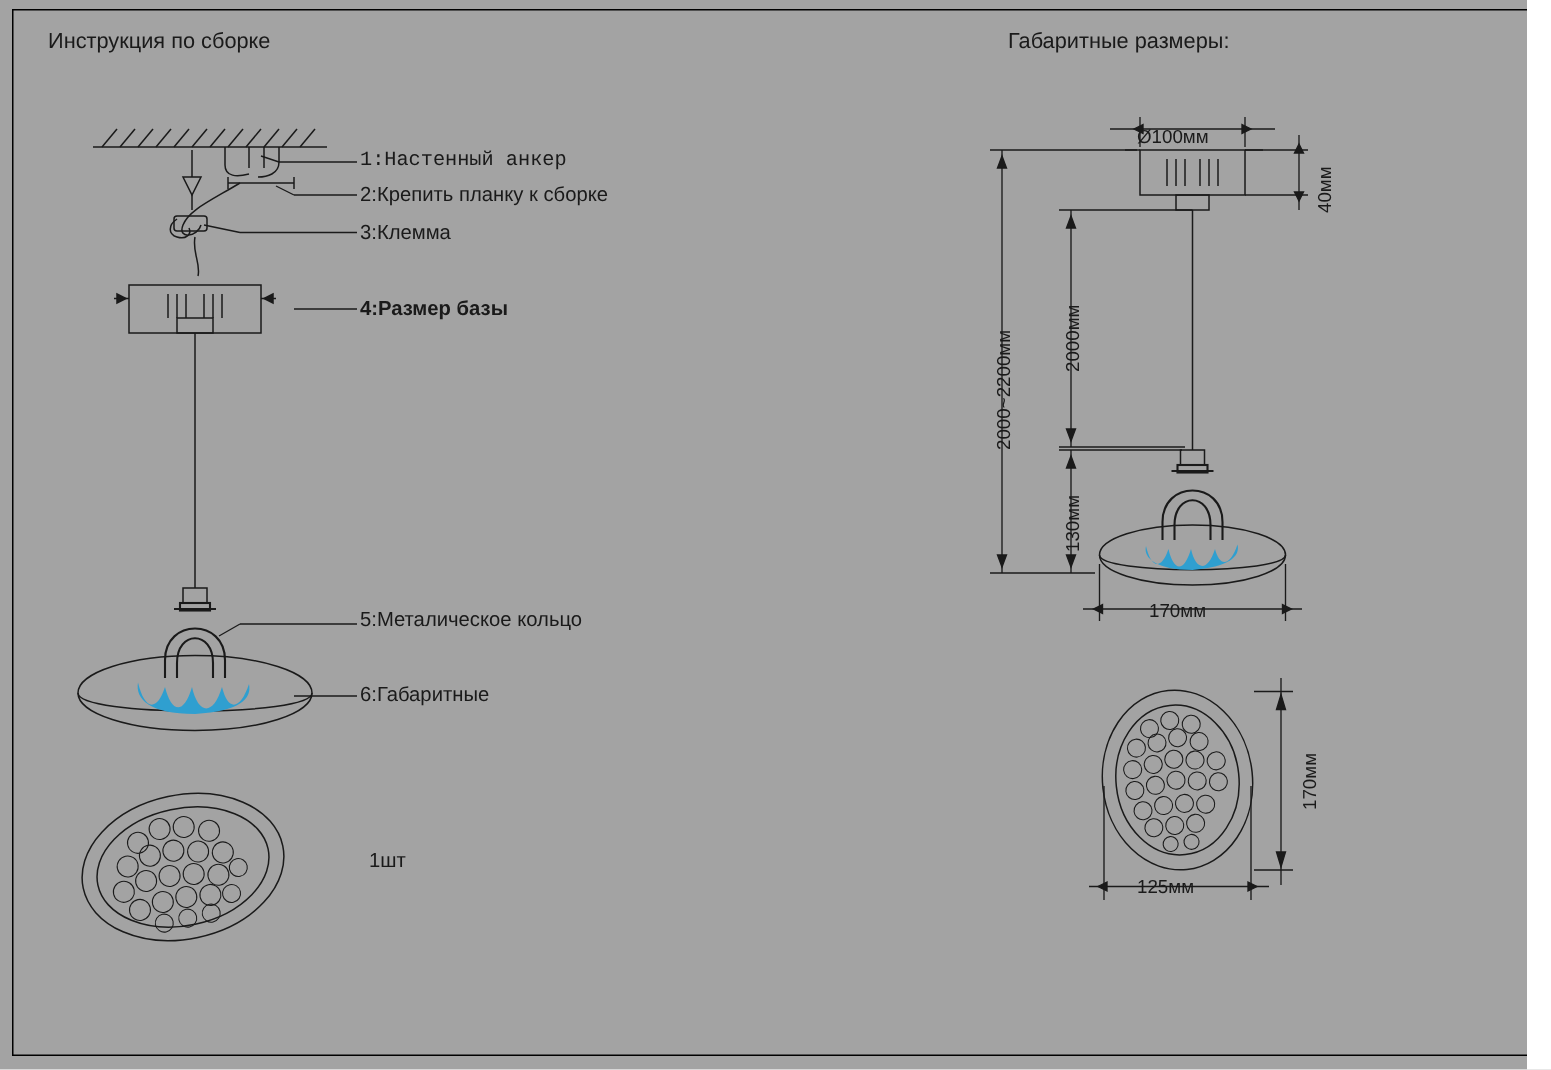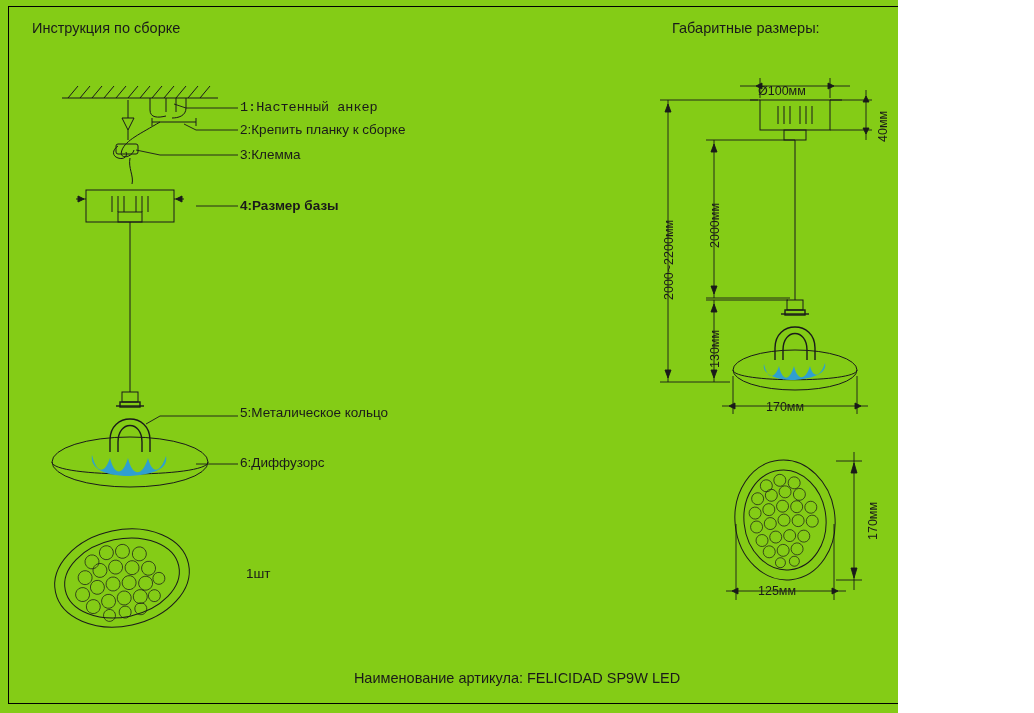--- a/index.html
+++ b/index.html
@@ -6,23 +6,23 @@
     margin: 0;
     padding: 0;
     background: #ffffff;
   }
   body {
     font-family: "Liberation Sans", sans-serif;
     color: #1a1a1a;
   }
   #page {
     position: relative;
-    width: 898px;
+    width: 1018px;
     height: 713px;
-    background: #84cc16;
+    background: #a3a3a3;
     overflow: hidden;
   }
   .frame {
     position: absolute;
     left: 8px;
     top: 6px;
     width: 1016px;
     height: 698px;
     border: 1px solid #000;
     box-sizing: border-box;
@@ -324,28 +324,27 @@
           <circle cx="790" cy="562" r="5"></circle>
       </g>
     </g>
   </svg>
 
   <div class="lbl" style="left:240px; top:100px;font-family:Liberation Mono, monospace;">1:Настенный анкер</div>
   <div class="lbl" style="left:240px; top:122px;">2:Крепить планку к сборке</div>
   <div class="lbl" style="left:240px; top:147px;">3:Клемма</div>
   <div class="lbl" style="left:240px; top:198px;font-weight:bold;">4:Размер базы</div>
   <div class="lbl" style="left:240px; top:405px;text-align:center;">5:Металическое кольцо</div>
-  <div class="lbl" style="left:240px; top:455px;">6:Диффузорс</div>
+  <div class="lbl" style="left:240px; top:455px;">6:Габаритные</div>
 
   <div class="lbl" style="left:246px; top:566px;">1шт</div>
 
   <div class="dim" style="left:758px; top:70px;margin-top:14px;">Ø100мм</div>
   <div class="vert" style="left:876px; top:142px;">40мм</div>
   <div class="vert" style="left:662px; top:300px;">2000~2200мм</div>
   <div class="vert" style="left:708px; top:248px;">2000мм</div>
   <div class="vert" style="left:708px; top:368px;">130мм</div>
   <div class="dim" style="left:766px; top:400px;">170мм</div>
   <div class="vert" style="left:866px; top:540px;">170мм</div>
   <div class="dim" style="left:758px; top:584px;">125мм</div>
 
-  <div class="bottom-title">Наименование артикула: FELICIDAD SP9W LED</div>
 
 </div>
 
 </body></html>

